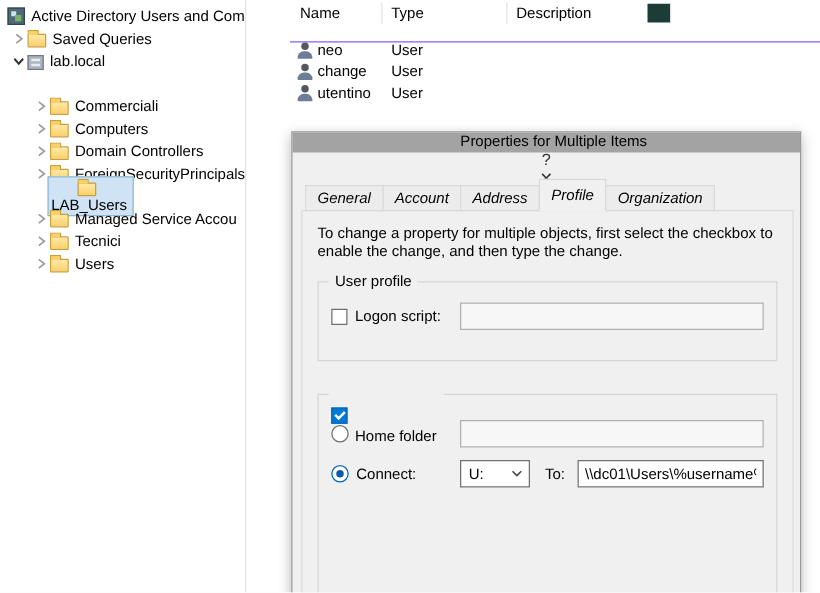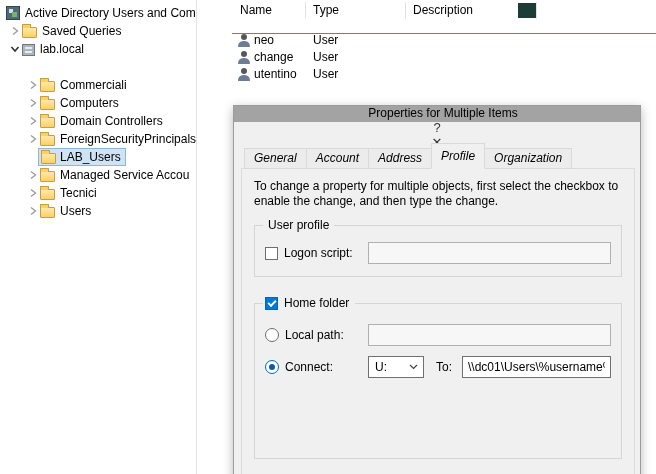--- a/index.html
+++ b/index.html
@@ -10,21 +10,21 @@
 
   
   .tree-pane { position:absolute; left:0; top:0; width:197px; height:474px; background:#fff; border-right:1px solid #e3e3e3; overflow:hidden; }
   .tree-row { position:absolute; left:0; width:100%; height:18px; display:flex; align-items:center; white-space:nowrap; }
   .tree-row.lvl0 { padding-left:6px; }
   .tree-row.lvl1 { padding-left:8px; }
   .tree-row.lvl2 { padding-left:26px; }
   .chev { width:14px; height:14px; display:flex; align-items:center; justify-content:center; flex:none; }
   .tree-ic { flex:none; margin-right:5px; }
   .tlabel { line-height:14px; }
-  .sel { display:flex; align-items:center; background:#cfe3f5; border:1px solid #8fb6d6; padding:1px 4px 1px 2px; margin-left:-2px; }
+  .sel { display:flex; align-items:center; background:#cfe3f5; border:1px solid #8fb6d6; padding:1px 4px 1px 2px; margin-left:-2px;flex-direction:column; }
   .sel .tree-ic { margin-right:4px; }
 
   .folder-icon { position:relative; width:15px; height:11px; background:linear-gradient(#ffe9a8,#fcd069); border:1px solid #c79f3d; border-radius:1px; margin-top:3px; }
   .folder-icon::before { content:""; position:absolute; top:-4px; left:-1px; width:7px; height:3px; background:#fcd069; border:1px solid #c79f3d; border-bottom:none; border-radius:1px 1px 0 0; }
 
   .ad-icon { position:relative; width:14px; height:14px; background:#4e6a76; border:1px solid #32454d; }
   .ad-icon::before { content:""; position:absolute; left:2px; top:2px; width:4px; height:4px; background:#cfe3e8; }
   .ad-icon::after { content:""; position:absolute; right:2px; bottom:2px; width:5px; height:5px; background:#7fb069; }
 
   .domain-icon { position:relative; width:13px; height:12px; background:#aeb6bd; border:1px solid #6f7880; margin-top:2px; }
@@ -56,24 +56,24 @@
   .tab { height:21px; line-height:19px; padding:0 9px; background:#ececec; border:1px solid #d9d9d9; margin-right:-1px; }
   .tab.active { height:26px; line-height:24px; background:#f0f0f0; border-bottom:1px solid #f0f0f0; position:relative; z-index:4; }
 
   .page-area { position:absolute; left:7px; top:62px; width:394px; height:430px; border:1px solid #dcdcdc; padding:10px 12px; background:#f0f0f0; }
   .desc { width:374px; line-height:15px; margin-bottom:16px; }
 
   .group { position:relative; border:1px solid #d5d5d5; padding:16px 10px 12px; }
   .group-label { position:absolute; top:-8px; left:8px; background:#f0f0f0; padding:0 5px; line-height:15px; }
   .group.home { margin-top:26px; padding:20px 10px 80px; }
   .group-head { position:absolute; top:-9px; left:8px; display:flex; align-items:center; background:#f0f0f0; padding:0 6px 0 2px; }
-  .group-head .glabel { margin-left:6px; line-height:16px; }
+  .group-head .glabel { margin-left:6px; line-height:16px;margin-top:34px; }
 
   .frow { display:flex; align-items:center; margin-bottom:10px; }
-  .frow:last-child { margin-bottom:0; }
+  .frow:last-child { margin-bottom:12px; }
   .frow .flabel { width:84px; margin-left:6px; flex:none; }
 
   .checkbox { width:13px; height:13px; border:1px solid #6e6e6e; background:#fff; flex:none; position:relative; }
   .checkbox.checked { background:#0078d7; border-color:#0067b8; }
   .checkbox.checked::after { content:""; position:absolute; left:2px; top:2px; width:6px; height:3px; border-left:2px solid #fff; border-bottom:2px solid #fff; transform:rotate(-45deg); }
 
   .radio { width:14px; height:14px; border-radius:50%; border:1px solid #6e6e6e; background:#fff; flex:none; position:relative; }
   .radio.selected { border-color:#0067b8; }
   .radio.selected::after { content:""; position:absolute; left:3px; top:3px; width:6px; height:6px; border-radius:50%; background:#0b5aa6; }
   .rlabel { width:83px; margin-left:6px; flex:none; }

